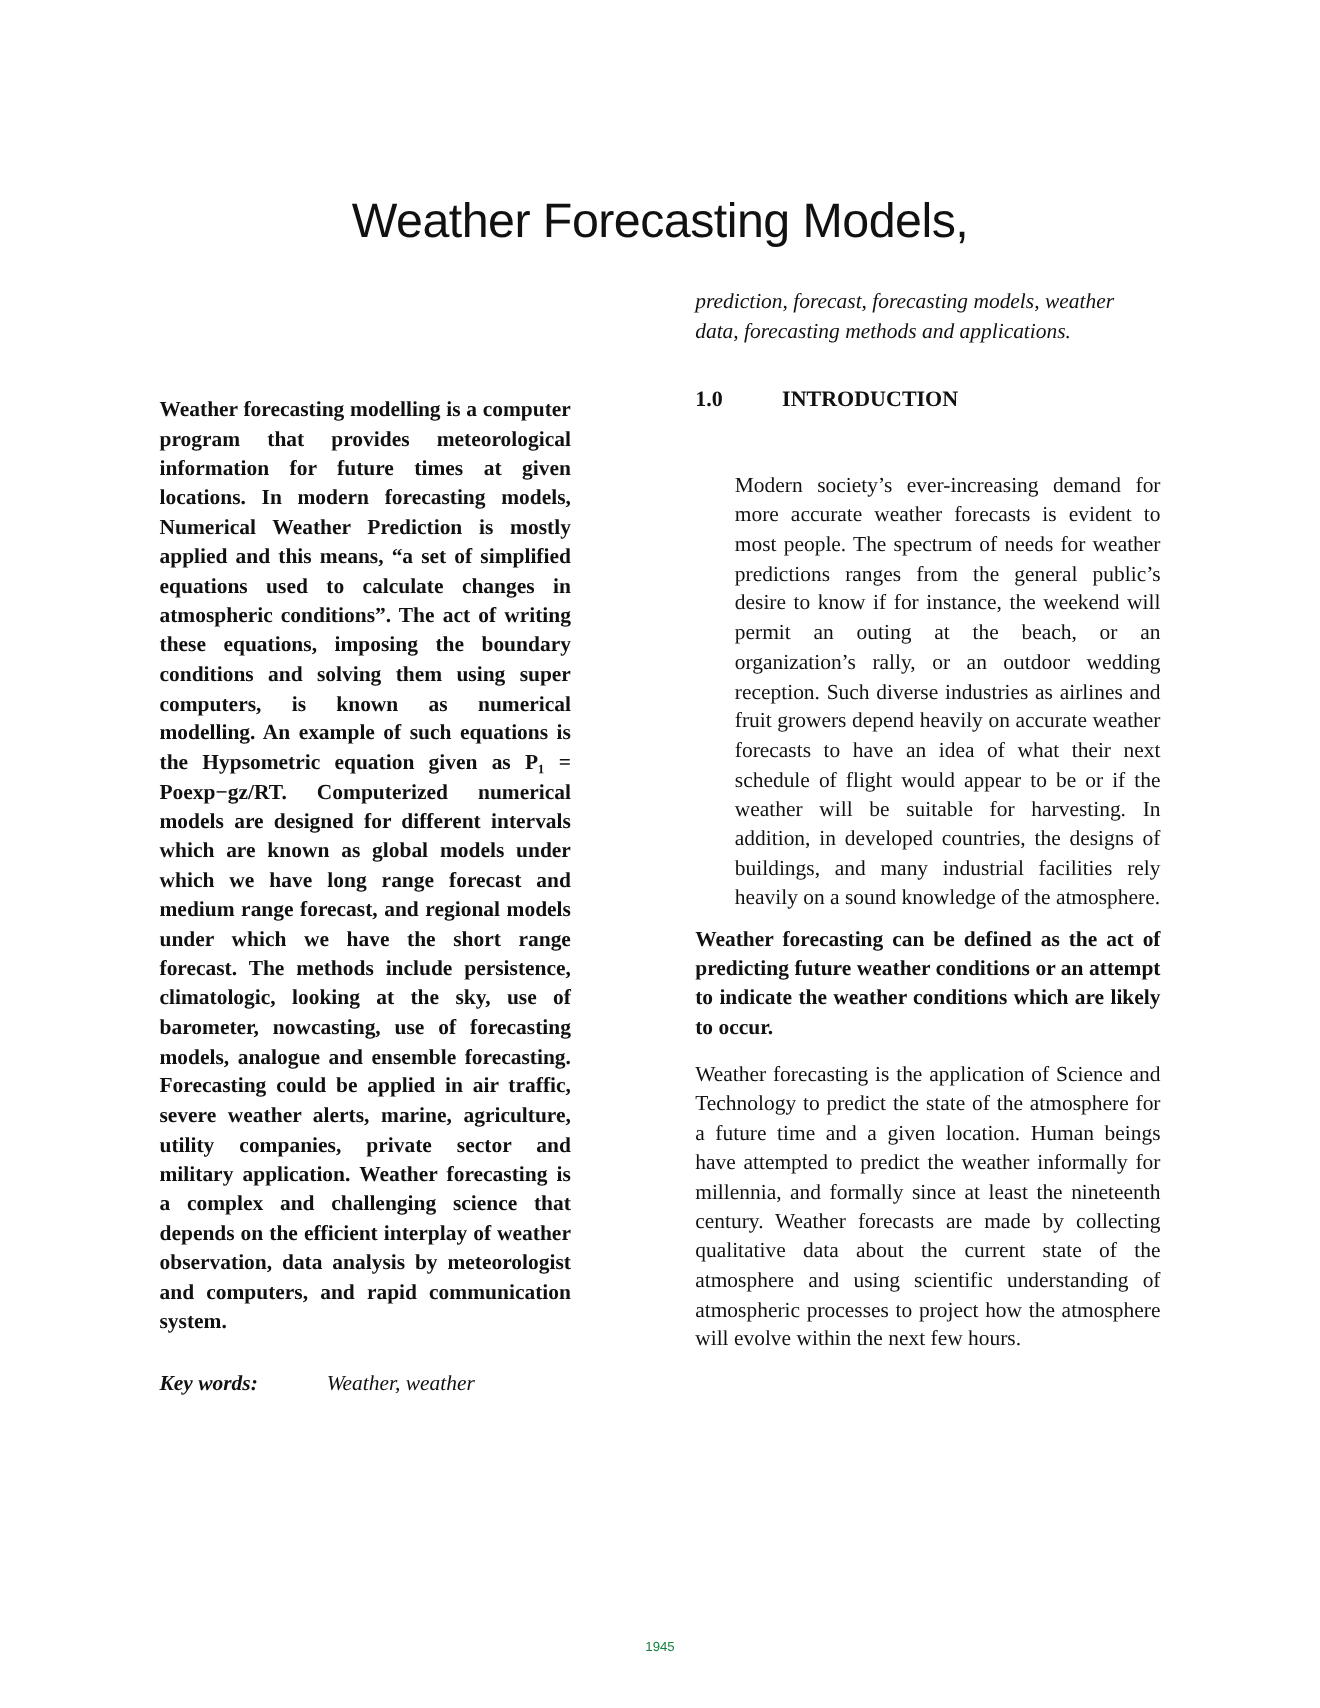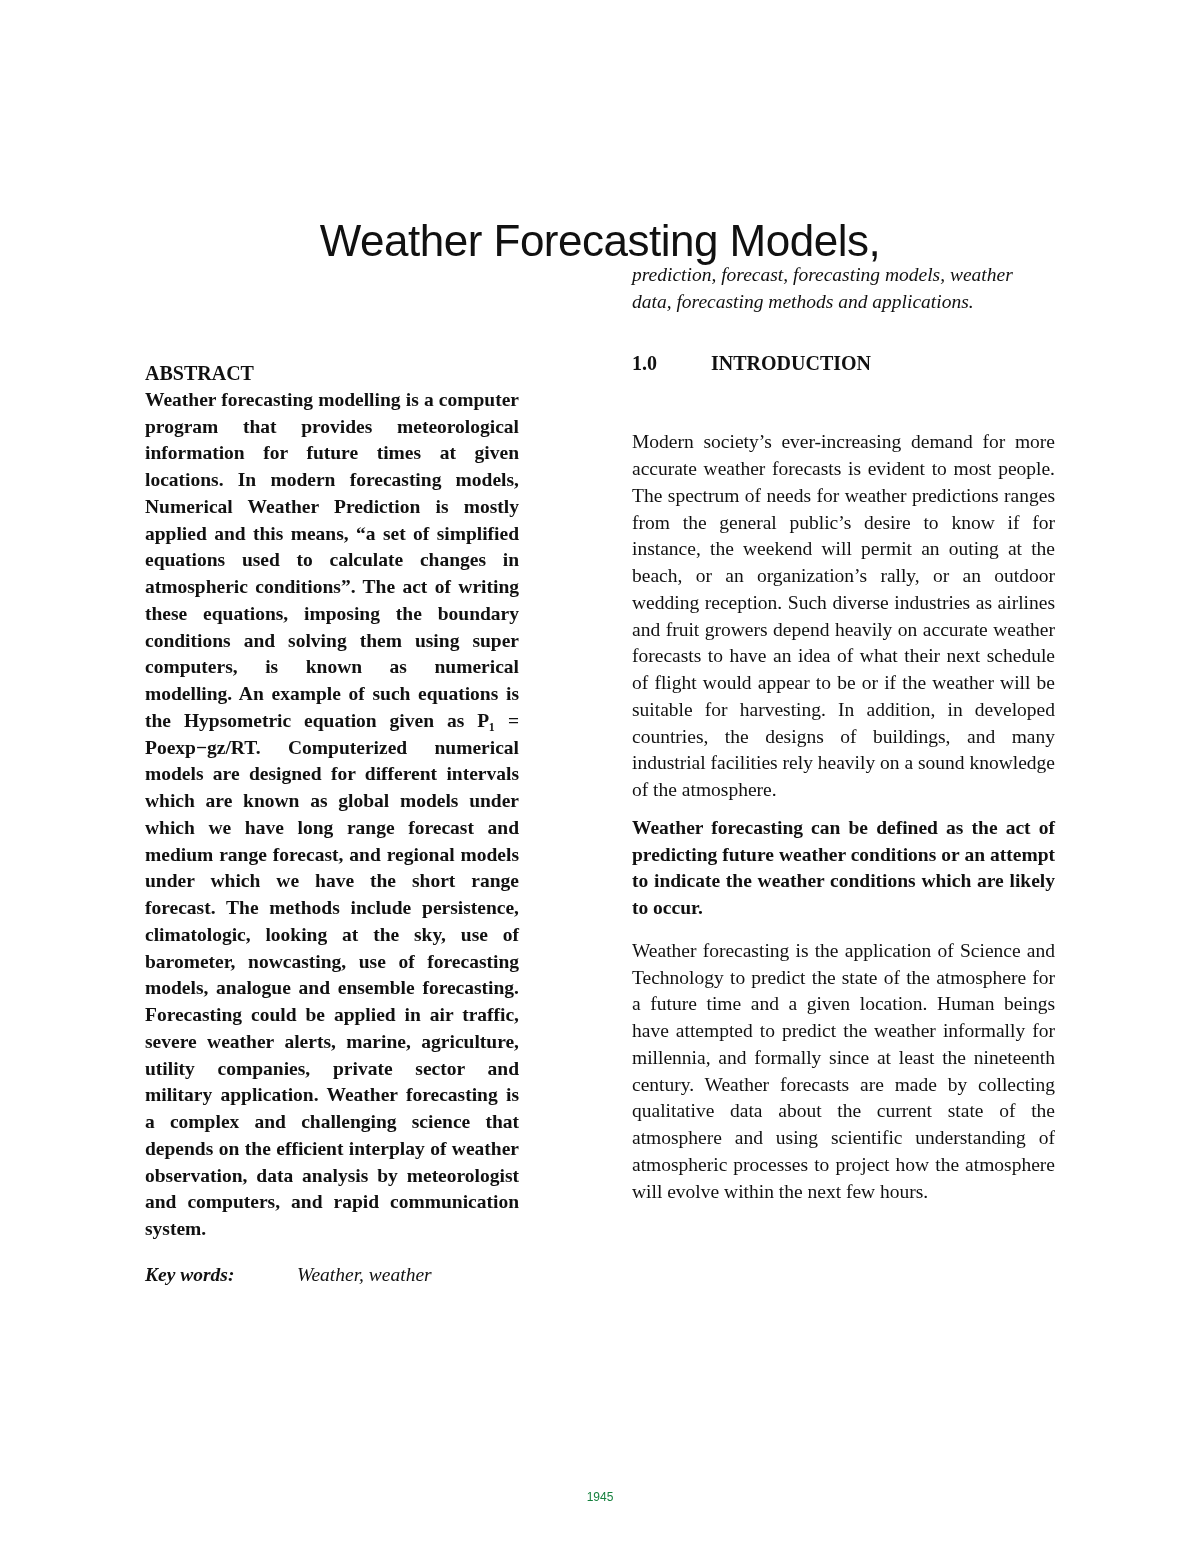--- a/index.html
+++ b/index.html
@@ -8,54 +8,53 @@
     color: #111111;
     font-family: "Liberation Serif", "DejaVu Serif", serif;
   }
   .title {
     position: absolute; left: 0; width: 1200px; top: 140px;
     text-align: center;
     font-family: "Liberation Sans", "DejaVu Sans", sans-serif;
     font-size: 44px; line-height: 64px; font-weight: normal; color: #111;
     letter-spacing: -0.5px;
   }
-  .title span { display: block; margin-top: 40px; }
+  .title span { display: block; }
   .col {
     position: absolute; font-size: 19.5px; line-height: 26.75px;
     text-align: justify;
   }
   .col-left { left: 145px; width: 374px; top: 360px; }
   .col-right { left: 632px; width: 423px; top: 262px; }
   .heading-abstract { font-weight: bold; font-size: 20px; line-height: 26.75px; margin: 0; }
   p { margin: 0; }
   .abstract-body { margin: 0; font-weight: bold; }
-  .keywords { margin-top: 19px; font-style: italic; text-align: left; }
+  .keywords { margin-top: 30px; font-style: italic; text-align: left; }
   .keywords .kw-label { font-weight: bold; display: inline-block; width: 152px; }
   .kw-cont { font-style: italic; text-align: left; }
   .intro-heading {
     font-weight: bold; font-size: 20px; margin-top: 34px; display: flex;
   }
   .intro-heading .num { width: 79px; }
-  .intro-para1 { margin-top: 53px; }
+  .intro-para1 { margin-top: 53px; margin-left: 36px; }
   .para { margin-top: 11px; font-weight: bold; }
   .para-big { margin-top: 16px; }
   .page-number {
     position: absolute; left: 0; width: 1200px; top: 1490px; text-align: center;
     font-family: "Liberation Sans", "DejaVu Sans", sans-serif; font-size: 12px; color: #15803d;
   }
 </style>
 </head>
 <body>
 
 <h1 class="title">
   <span>Weather Forecasting Models,</span>
 </h1>
 
 <section class="col col-left">
-  <h2 class="heading-abstract">ABSTRACT</h2>
   <p class="abstract-body">Weather forecasting modelling is a computer program that provides meteorological information for future times at given locations. In modern forecasting models, Numerical Weather Prediction is mostly applied and this means, “a set of simplified equations used to calculate changes in atmospheric conditions”. The act of writing these equations, imposing the boundary conditions and solving them using super computers, is known as numerical modelling. An example of such equations is the Hypsometric equation given as P₁ = Poexp−gz/RT. Computerized numerical models are designed for different intervals which are known as global models under which we have long range forecast and medium range forecast, and regional models under which we have the short range forecast. The methods include persistence, climatologic, looking at the sky, use of barometer, nowcasting, use of forecasting models, analogue and ensemble forecasting. Forecasting could be applied in air traffic, severe weather alerts, marine, agriculture, utility companies, private sector and military application. Weather forecasting is a complex and challenging science that depends on the efficient interplay of weather observation, data analysis by meteorologist and computers, and rapid communication system.</p>
   <div class="keywords">
     <span class="kw-label">Key words:</span><span>Weather, weather</span>
   </div>
 </section>
 
 <section class="col col-right">
   <p class="kw-cont">prediction, forecast, forecasting models, weather data, forecasting methods and applications.</p>
   <h2 class="intro-heading">
     <span class="num">1.0</span>

